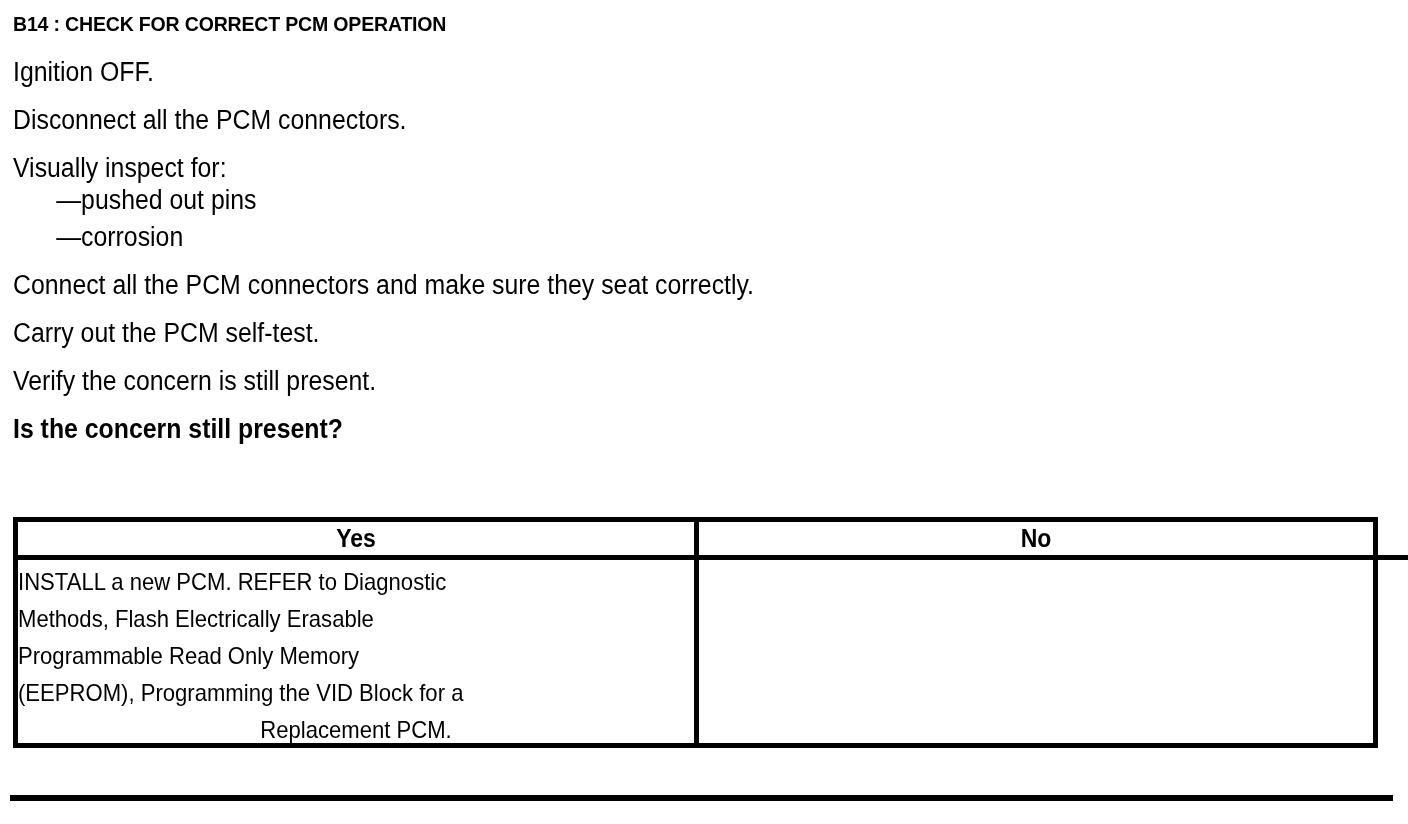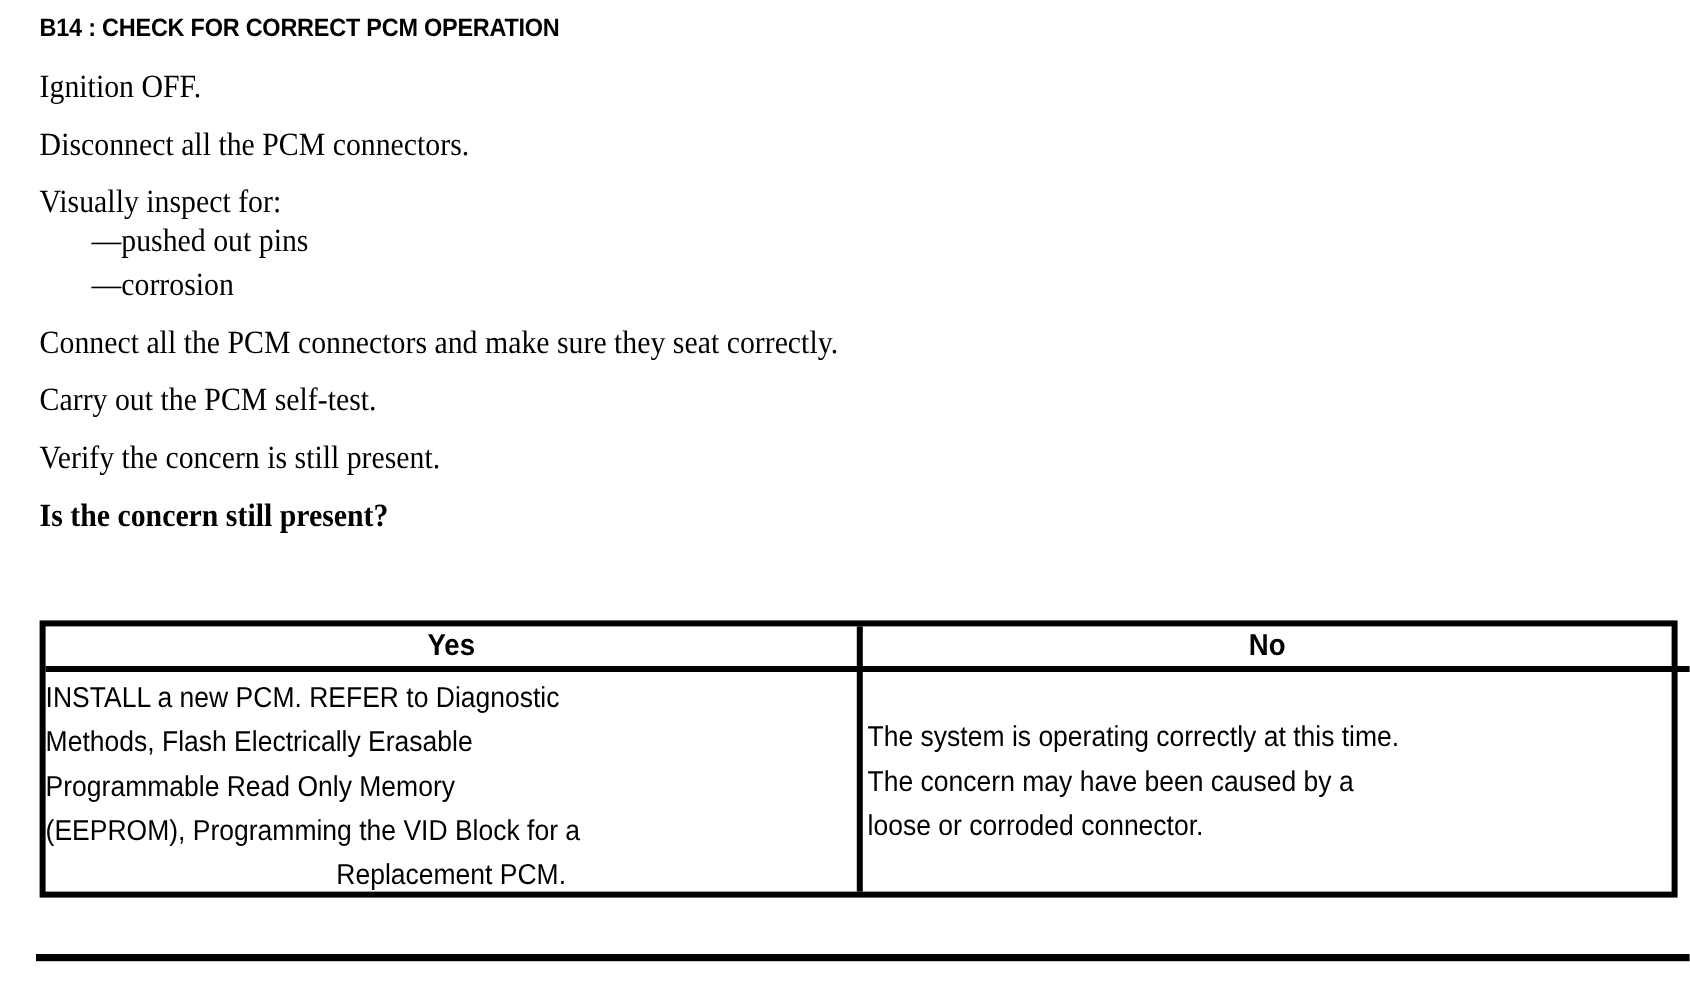--- a/index.html
+++ b/index.html
@@ -15,21 +15,20 @@
     color: #000000;
     overflow: hidden;
     -webkit-font-smoothing: none;
   }
 
   .page {
     position: absolute;
     left: 0; top: 0;
     width: 1180px;
     height: 824px;
-    margin-left: 20px;
   }
 
   
   .step-title {
     position: absolute;
     left: 13px;
     top: 12px;
     font-size: 21px;
     font-weight: bold;
     letter-spacing: -0.2px;
@@ -37,21 +36,20 @@
     transform-origin: left top;
     white-space: nowrap;
   }
 
   
   .instructions {
     position: absolute;
     left: 13px;
     top: 56px;
     width: 1380px;
-    font-family: Liberation Serif, serif;
   }
   .instr-line {
     font-size: 27px;
     line-height: 32px;
     margin-bottom: 16px;
     white-space: nowrap;
     transform: scaleX(0.92);
     transform-origin: left center;
   }
   .instr-line.tight {
@@ -210,25 +208,20 @@
         <div class="cell yes-cell">
           <div class="cell-line">INSTALL a new PCM. REFER to Diagnostic</div>
           <div class="cell-line">Methods, Flash Electrically Erasable</div>
           <div class="cell-line">Programmable Read Only Memory</div>
           <div class="cell-line">(EEPROM), Programming the VID Block for a</div>
           <div class="cell-line centered">Replacement PCM.</div>
         </div>
 
         <div class="col-divider-body"></div>
 
-        <div class="cell no-cell">
-          <div class="cell-line">The system is operating correctly at this time.</div>
-          <div class="cell-line">The concern may have been caused by a</div>
-          <div class="cell-line">loose or corroded connector.</div>
-        </div>
 
       </div>
     </div>
   </div>
 
   <div class="bottom-rule"></div>
 
 </div>
 
 </body></html>

